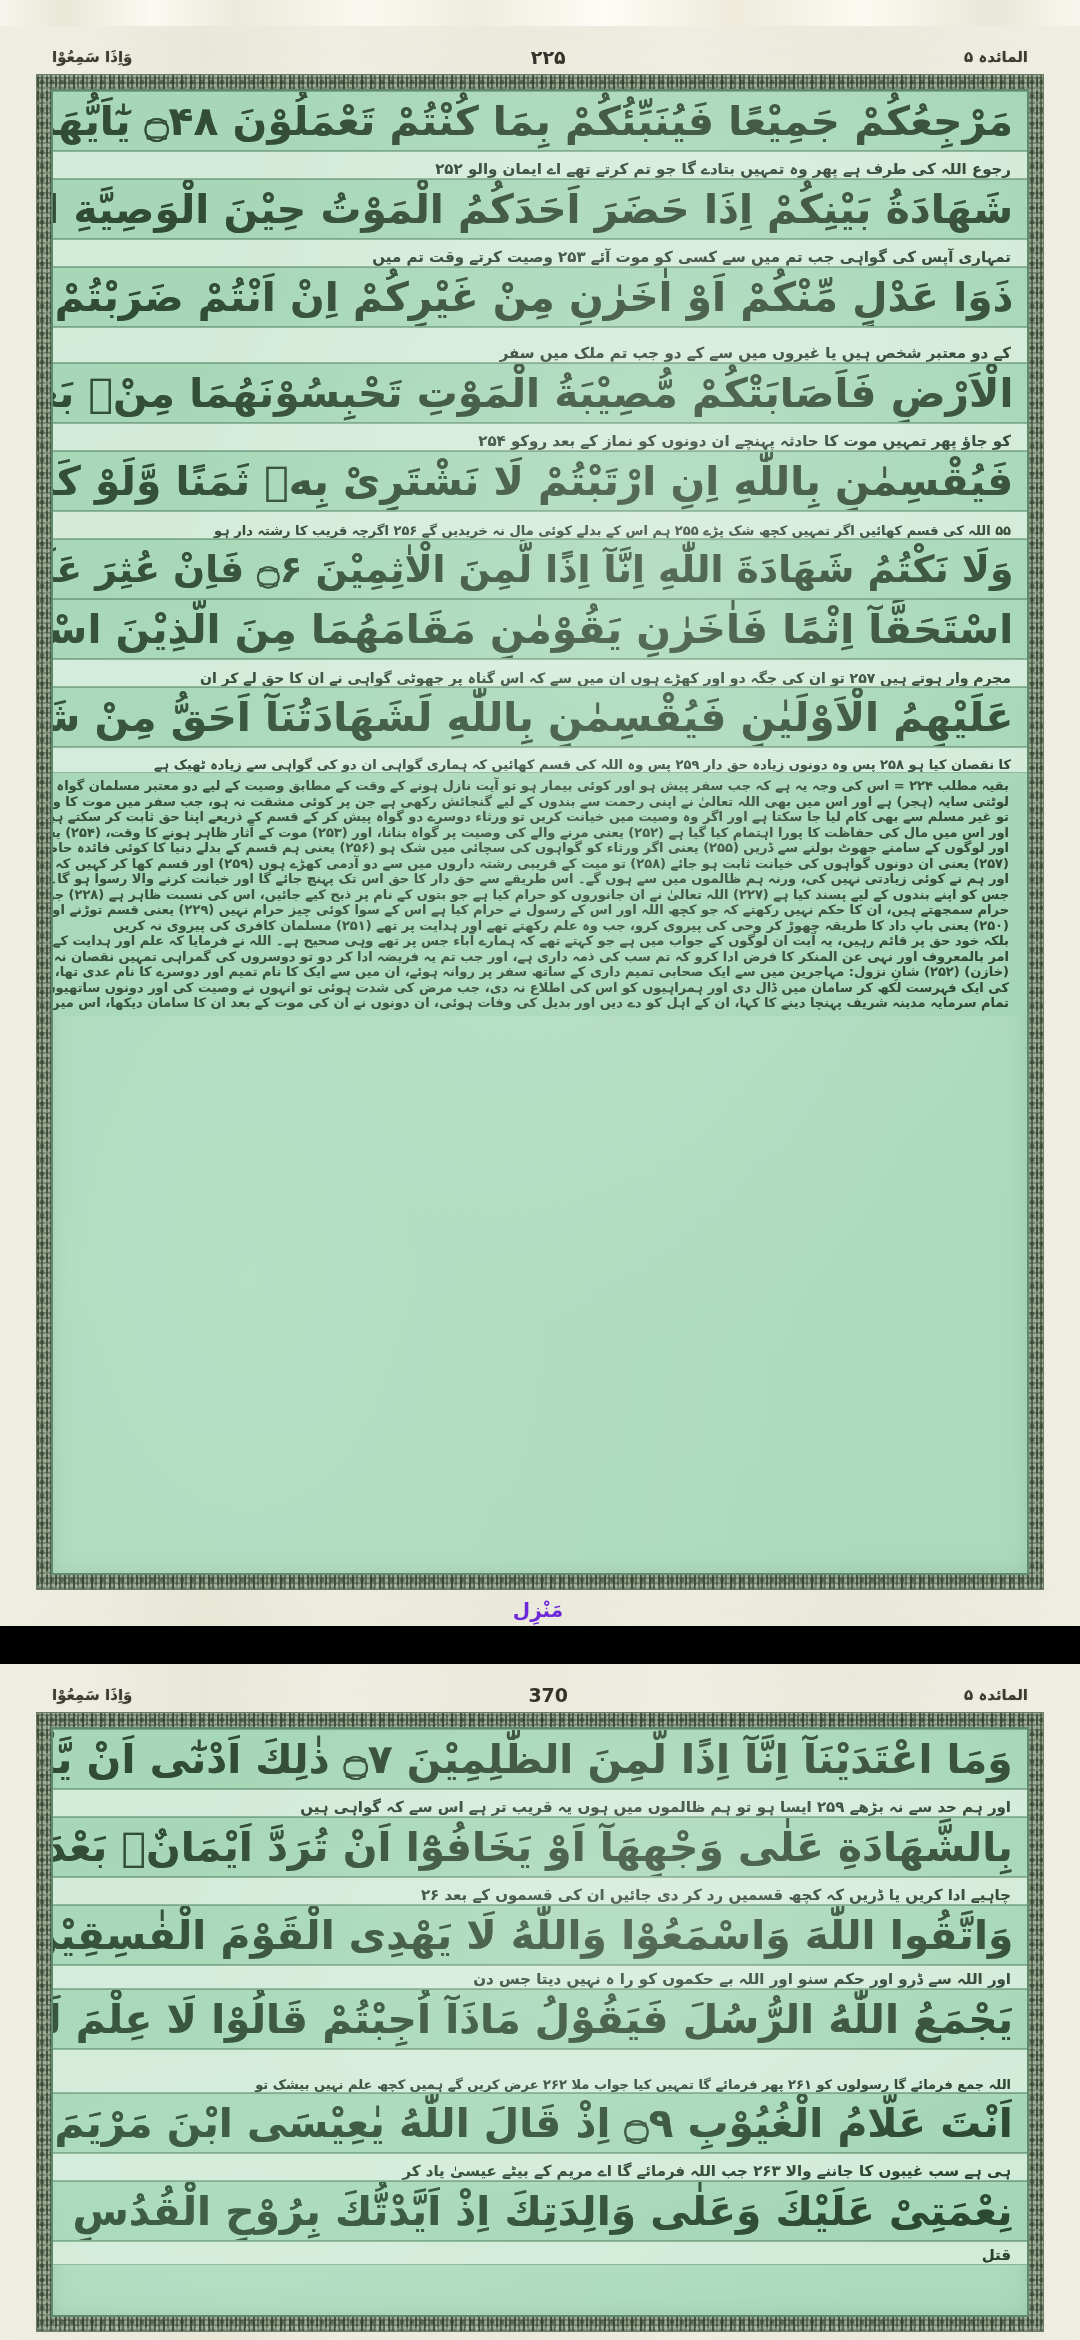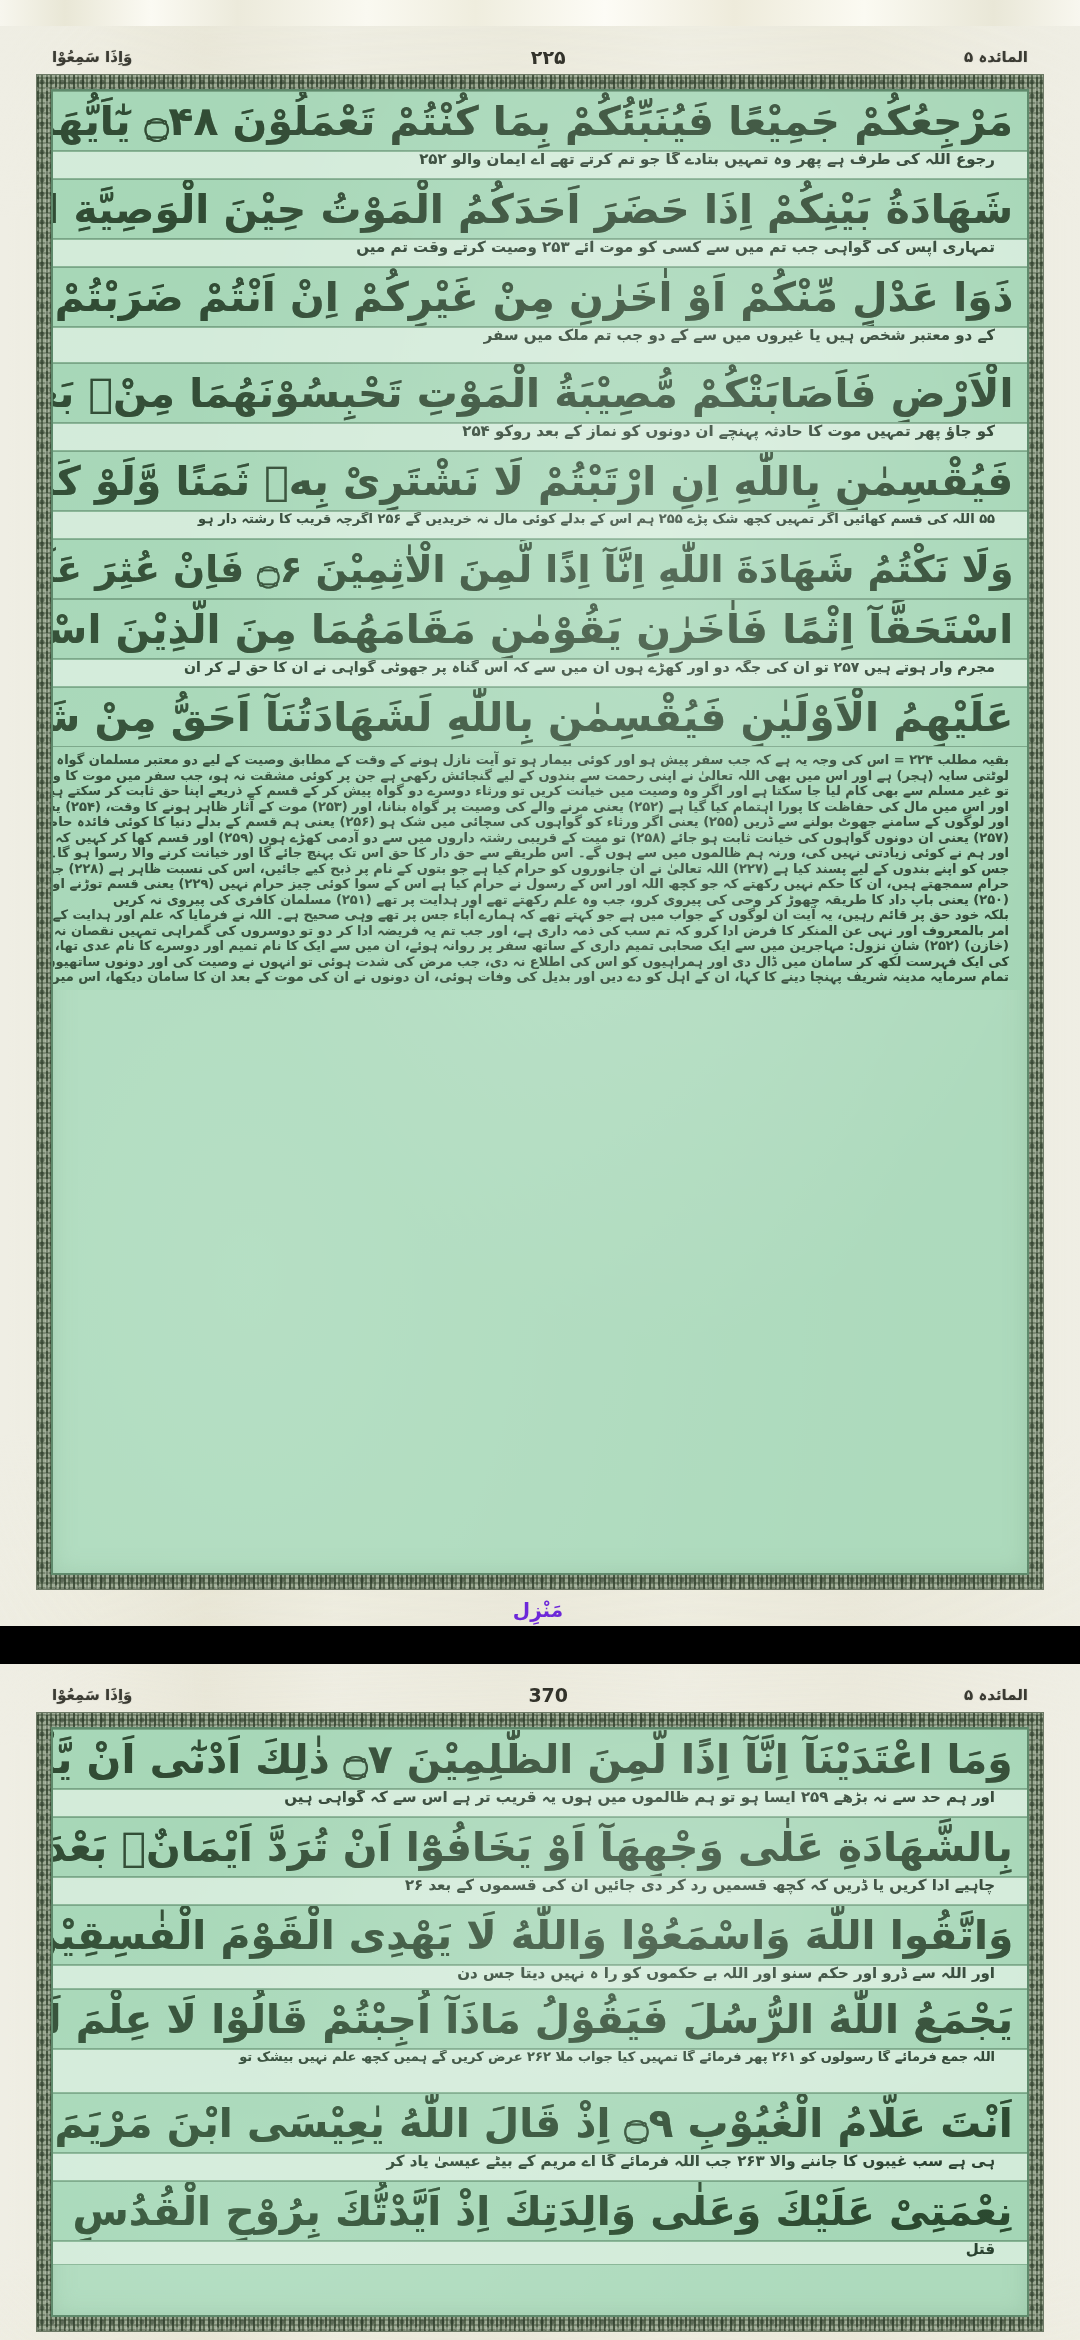--- a/index.html
+++ b/index.html
@@ -130,22 +130,22 @@
     filter:blur(.22px);
     transform:scaleX(1.02);
     transform-origin:right center;
   }
   .trans-row{
     position:relative;
     background:#cfe9d6;
     border-top:1px solid #7fae8d;
     border-bottom:1px solid #7fae8d;
     direction:rtl;
-    display:flex;align-items:flex-start;
-    padding:0 32px;box-sizing:border-box;
+    display:flex;align-items:flex-end;
+    padding:0 16px;box-sizing:border-box;
     overflow:hidden;
   }
   .trans-text{
     font-size:15px;line-height:1.05;
     color:#1e3322;font-weight:600;
     white-space:nowrap;
     letter-spacing:.2px;
     filter:blur(.18px);
     text-shadow:0 0 .4px rgba(20,45,24,.4);
   }
@@ -254,20 +254,23 @@
             <span class="ayah-text">اسْتَحَقَّآ اِثْمًا فَاٰخَرٰنِ يَقُوْمٰنِ مَقَامَهُمَا مِنَ الَّذِيْنَ اسْتَحَقَّ</span>
           </div>
           <div class="trans-row" style="height:28px">
             <span class="trans-text" style="font-size:14px">مجرم وار ہوتے ہیں ۲۵۷   تو ان کی جگہ دو اور کھڑے ہوں ان میں سے کہ اس گناہ پر جھوٹی گواہی نے ان کا حق لے کر ان</span>
           </div>
         </div>
 
         <div class="verse-block">
           <div class="ayah-row" style="height:60px">
             <span class="ayah-text">عَلَيْهِمُ الْاَوْلَيٰنِ فَيُقْسِمٰنِ بِاللّٰهِ لَشَهَادَتُنَآ اَحَقُّ مِنْ شَهَادَتِهِمَا</span>
+          </div>
+          <div class="trans-row" style="height:26px">
+            <span class="trans-text" style="font-size:13px">کا نقصان کیا ہو ۲۵۸ پس وہ دونوں زیادہ حق دار ۲۵۹ پس وہ اللہ کی قسم کھائیں کہ ہماری گواہی ان دو کی گواہی سے زیادہ ٹھیک ہے</span>
           </div>
         </div>
 
         <div class="tafsir-block">
           <div class="tafsir-line">بقیہ مطلب ۲۲۴ = اس کی وجہ یہ ہے کہ جب سفر پیش ہو اور کوئی بیمار ہو تو آیت نازل ہونے کے وقت کے مطابق وصیت کے لیے دو معتبر مسلمان گواہ بنائے جائیں تاکہ مال محفوظ رہے اور لوٹنے والوں تک امانت پہنچ جائے اور تمہاری</div>
           <div class="tafsir-line">لوٹتی سایہ (ہجر) ہے اور اس میں بھی اللہ تعالیٰ نے اپنی رحمت سے بندوں کے لیے گنجائش رکھی ہے جن پر کوئی مشقت نہ ہو، جب سفر میں موت کا وقت آ جائے تو وصیت کرنے والا ایسے دو گواہ بنائے جو مسلمان ہوں اور اگر مسلمان نہ ملیں</div>
           <div class="tafsir-line">تو غیر مسلم سے بھی کام لیا جا سکتا ہے اور اگر وہ وصیت میں خیانت کریں تو ورثاء دوسرے دو گواہ پیش کر کے قسم کے ذریعے اپنا حق ثابت کر سکتے ہیں۔ یہی اس آیت کا خلاصہ ہے اور یہی شریعت کا حکم ہے</div>
           <div class="tafsir-line">اور اس میں مال کی حفاظت کا پورا اہتمام کیا گیا ہے (۲۵۲) یعنی مرنے والے کی وصیت پر گواہ بنانا، اور (۲۵۳) موت کے آثار ظاہر ہونے کا وقت، (۲۵۴) یعنی عصر کی نماز کے بعد روکنا تاکہ قسم میں سختی پیدا ہو</div>
           <div class="tafsir-line">اور لوگوں کے سامنے جھوٹ بولنے سے ڈریں (۲۵۵) یعنی اگر ورثاء کو گواہوں کی سچائی میں شک ہو (۲۵۶) یعنی ہم قسم کے بدلے دنیا کا کوئی فائدہ حاصل نہیں کرنا چاہتے، خواہ قرابت دار ہی کیوں نہ ہو</div>
           <div class="tafsir-line">(۲۵۷) یعنی ان دونوں گواہوں کی خیانت ثابت ہو جائے (۲۵۸) تو میت کے قریبی رشتہ داروں میں سے دو آدمی کھڑے ہوں (۲۵۹) اور قسم کھا کر کہیں کہ ہماری گواہی ان کی گواہی سے زیادہ سچی ہے</div>

